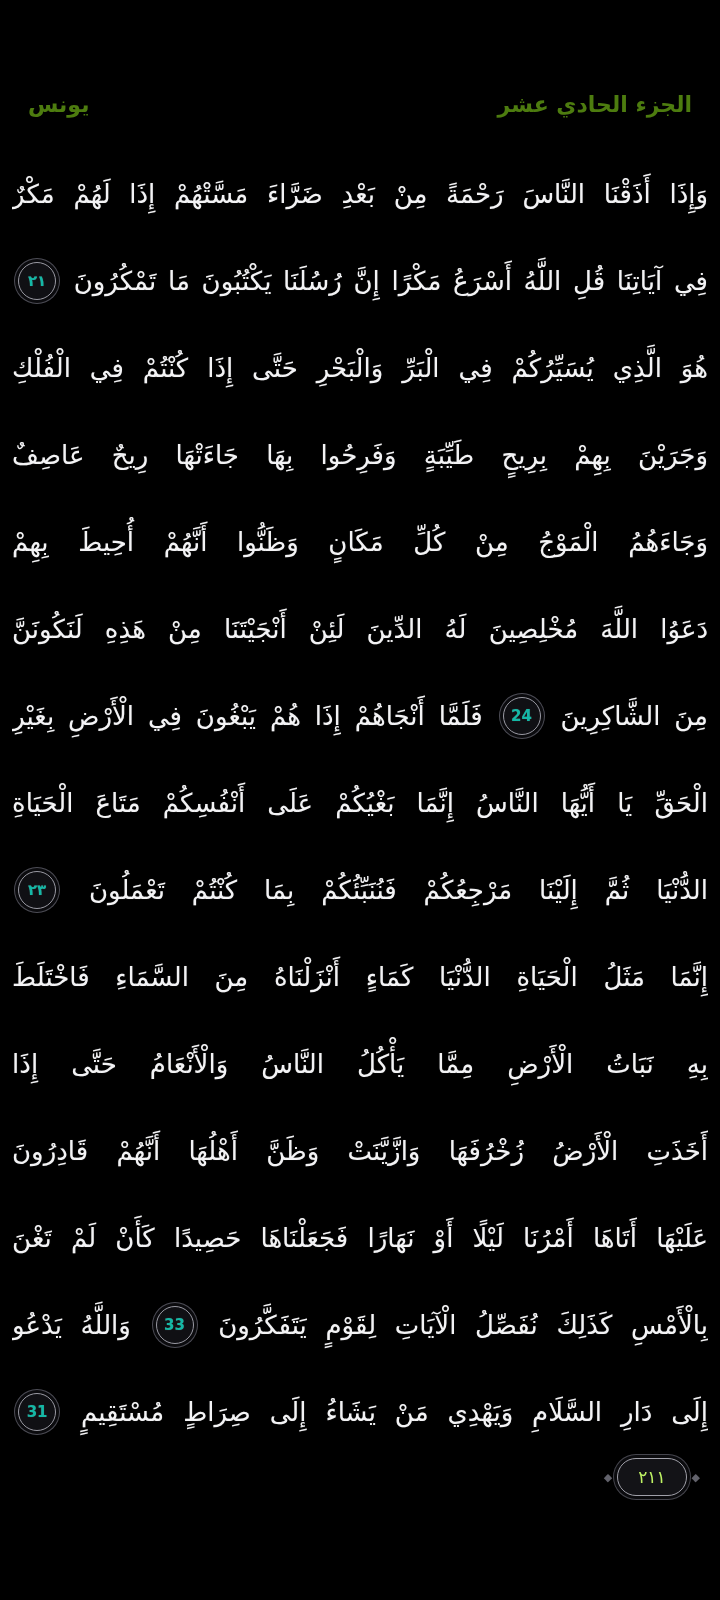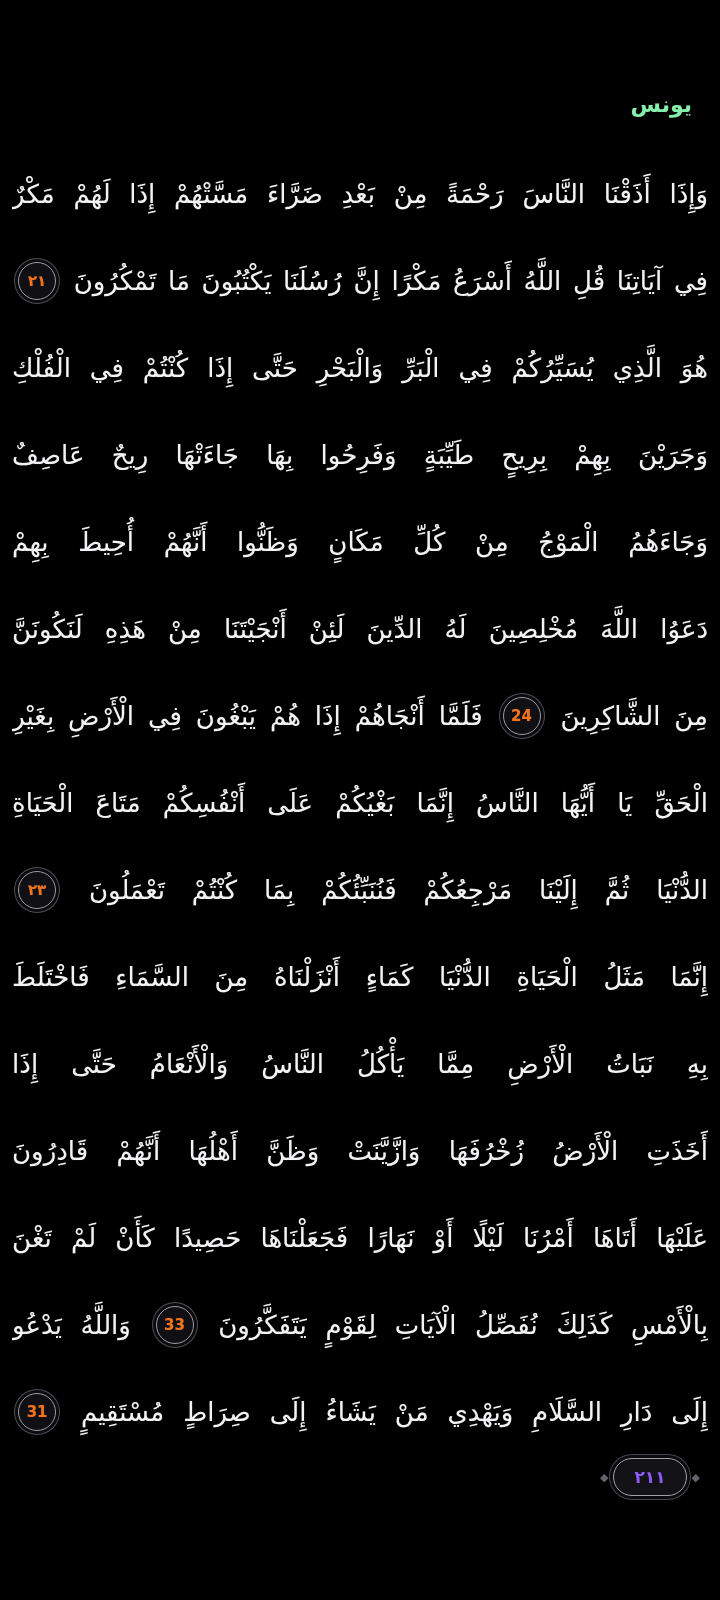--- a/index.html
+++ b/index.html
@@ -18,21 +18,21 @@
   
   .page-header {
     position: absolute;
     top: 92px; right: 28px; left: 28px;
     display: flex;
     direction: rtl;
     justify-content: space-between;
     align-items: baseline;
   }
   .hdr-label {
-    color: #86efac;
+    color: #4d7c0f;
     font-size: 22px;
     font-weight: bold;
     letter-spacing: 0;
   }
   
   .mushaf {
     position: absolute;
     top: 150px; right: 12px; left: 12px;
     height: 1310px;
     direction: rtl;
@@ -53,21 +53,21 @@
   .verse-marker {
     flex: 0 0 auto;
     display: inline-flex;
     align-items: center;
     justify-content: center;
     width: 38px; height: 38px;
     border-radius: 50%;
     border: 1px solid #9a9aa3;
     box-shadow: 0 0 0 3px #0b0b0e, 0 0 0 4px #4d4d56;
     background: #101014;
-    color: #f97316;
+    color: #14b8a6;
     font-size: 15px;
     font-weight: bold;
     margin: 0 6px;
   }
   
   .page-badge-wrap {
     position: absolute;
     top: 1458px; right: 20px;
     display: flex;
     align-items: center;
@@ -83,31 +83,32 @@
     display: inline-flex;
     align-items: center;
     justify-content: center;
     min-width: 66px;
     height: 38px;
     padding: 4px 20px;
     border-radius: 999px;
     border: 1px solid #a0a0a9;
     box-shadow: 0 0 0 3px #0b0b0e, 0 0 0 4px #45454d;
     background: #131317;
-    color: #8b5cf6;
+    color: #bef264;
     font-size: 17px;
-    font-weight: bold;
+    font-weight: normal;
   }
 </style>
 </head>
 <body>
 
 <div class="screen">
 
   <div class="page-header">
+    <span class="hdr-label">الجزء الحادي عشر</span>
     <span class="hdr-label">يونس</span>
   </div>
 
   <div class="mushaf">
       <div class="line">
         <span class="word">وَإِذَا</span>
         <span class="word">أَذَقْنَا</span>
         <span class="word">النَّاسَ</span>
         <span class="word">رَحْمَةً</span>
         <span class="word">مِنْ</span>

